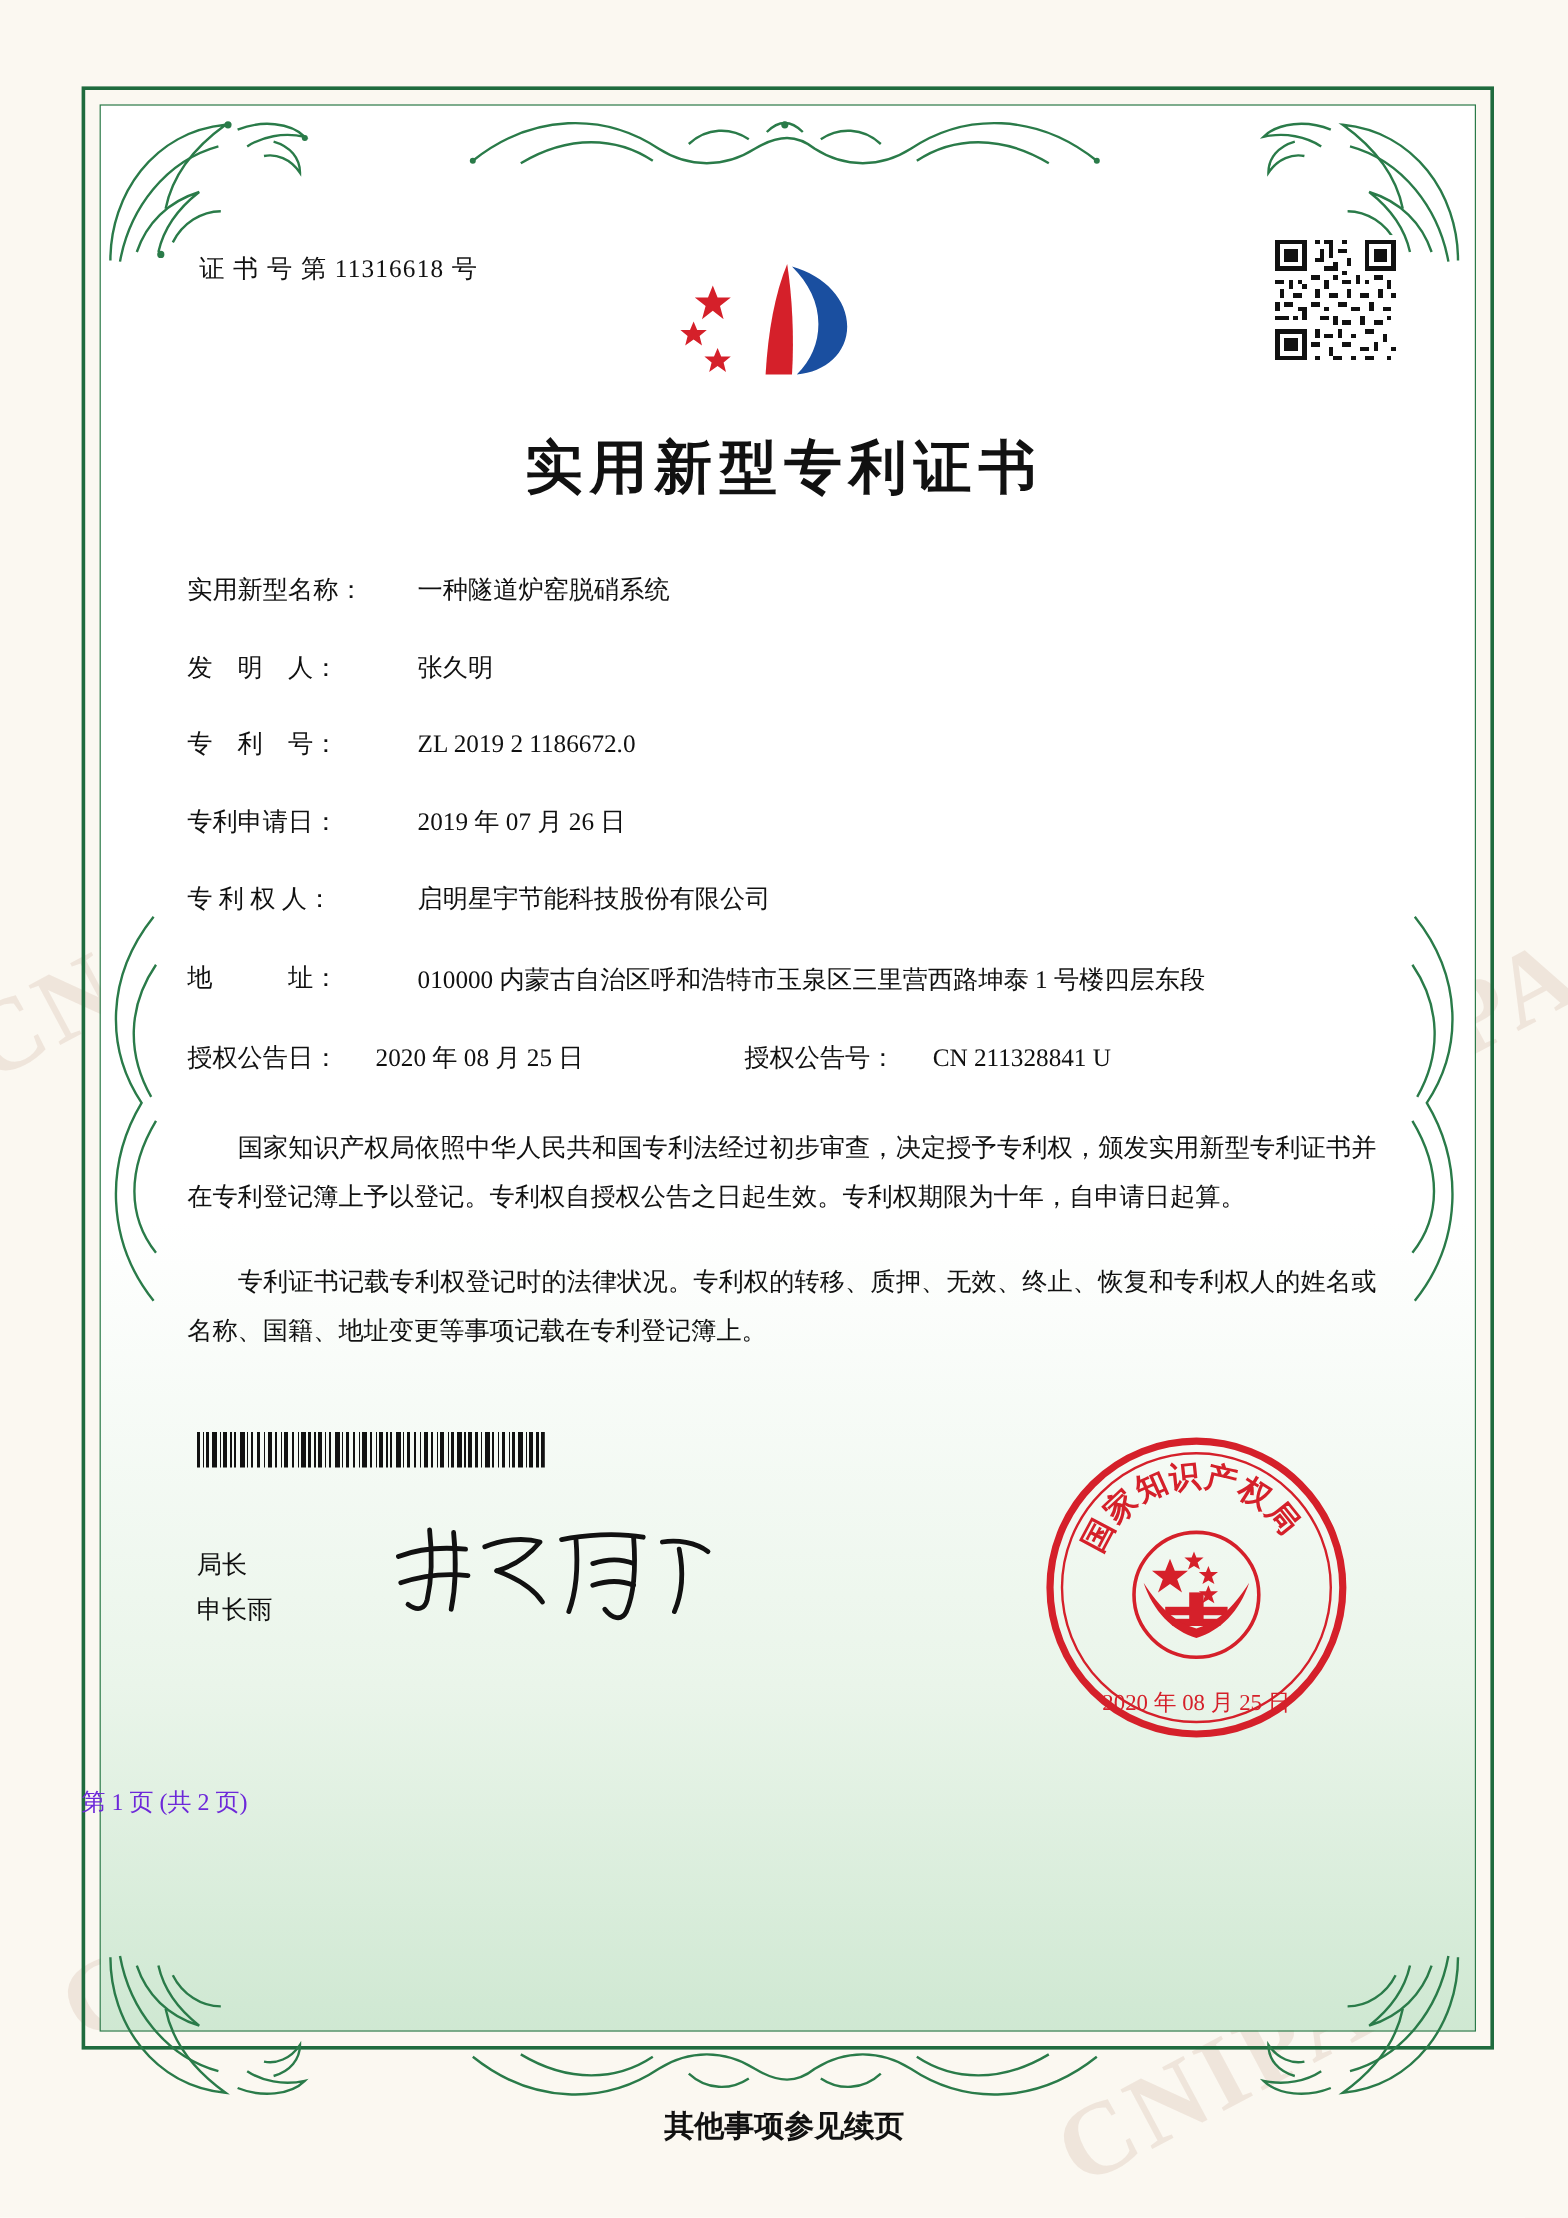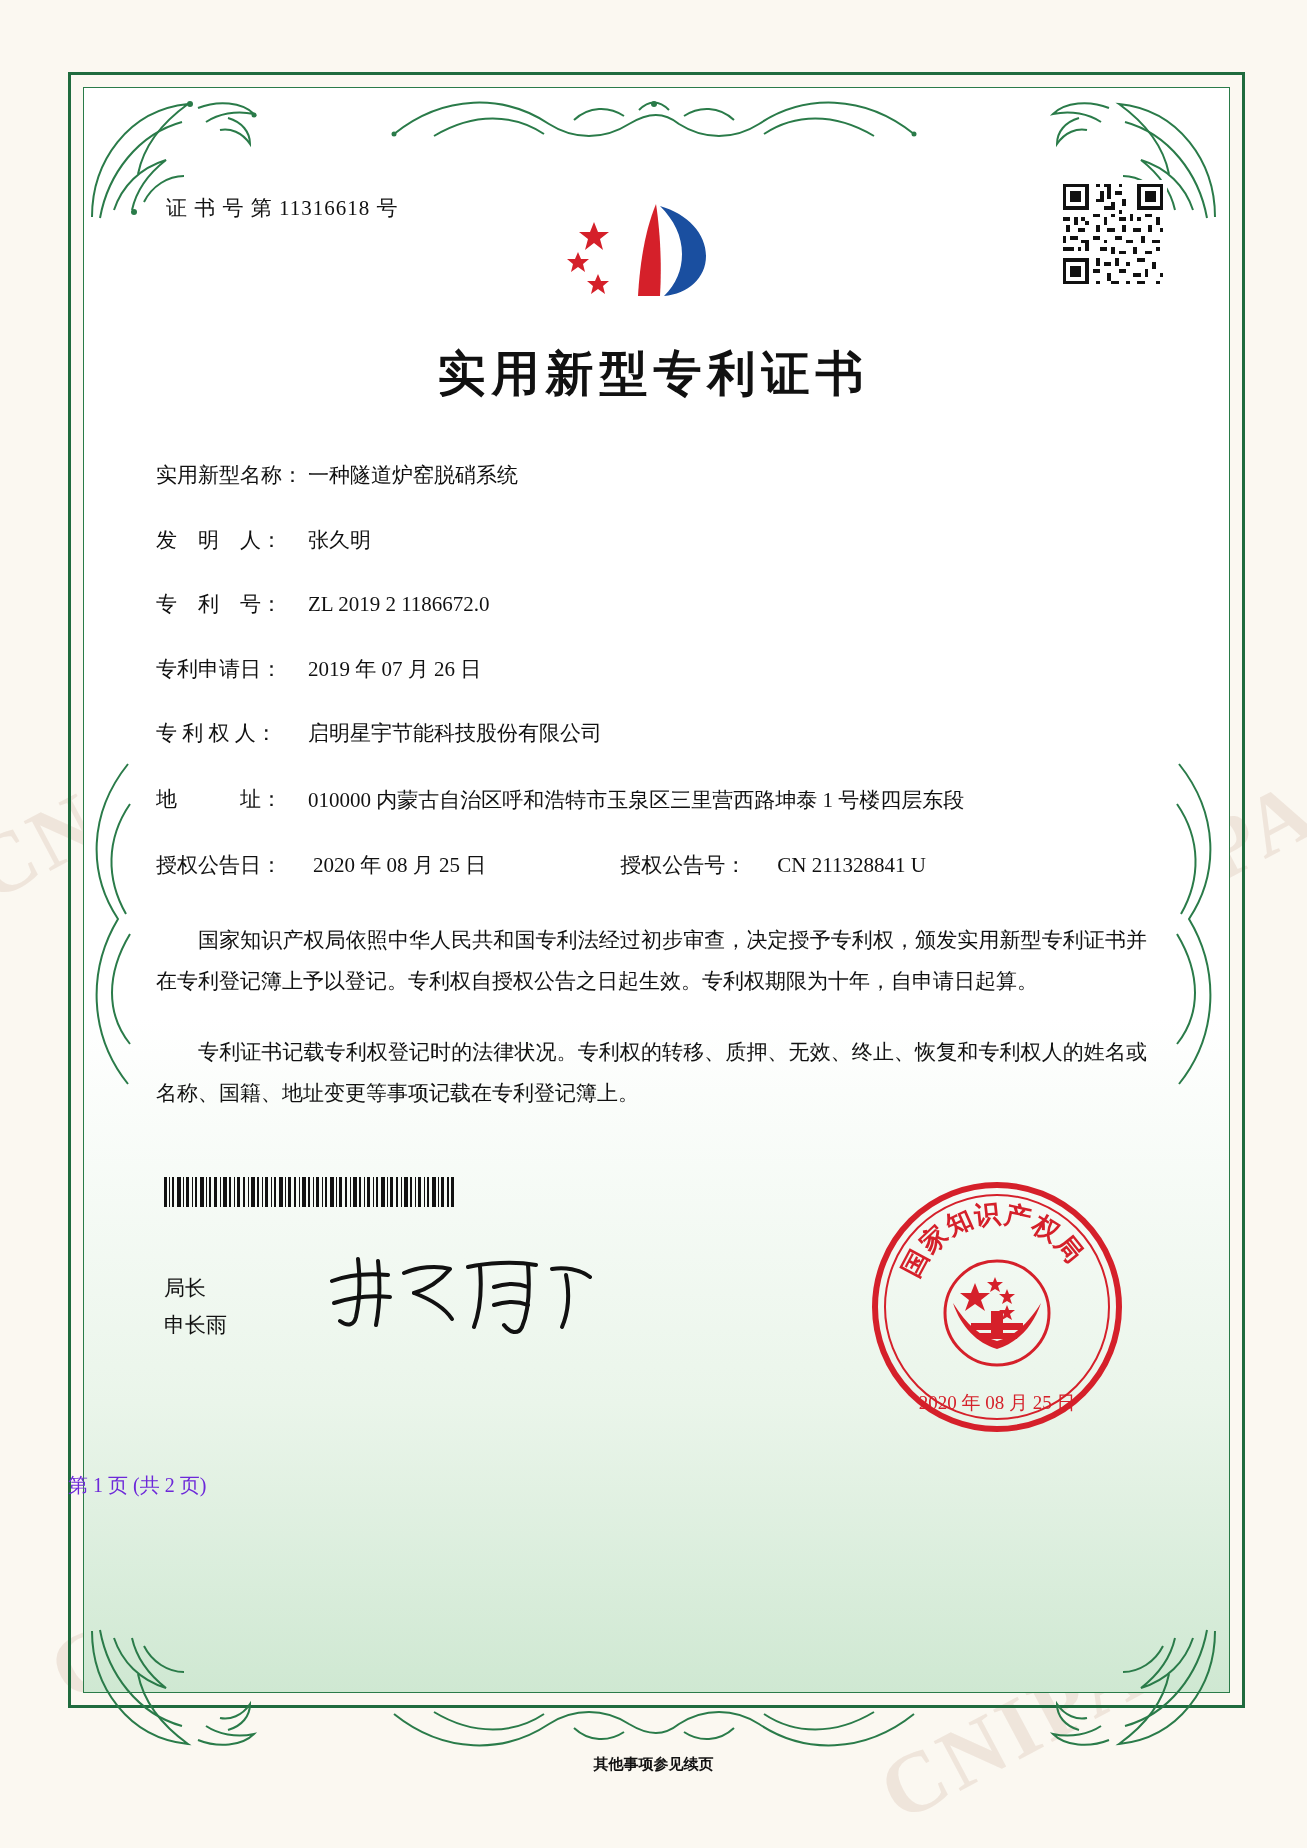--- a/index.html
+++ b/index.html
@@ -68,21 +68,21 @@
   
   .flourish {
     position: absolute;
     z-index: 3;
     pointer-events: none;
   }
 
   
   .content {
     position: absolute;
-    left: 68px; top: 72px;
+    left: 68px; top: 88px;
     width: 1171px; height: 1630px;
     z-index: 5;
   }
 
   .cert-no {
     position: absolute;
     left: 98px; top: 122px;
     font-size: 21px;
     color: #111;
     letter-spacing: 1px;
@@ -127,20 +127,21 @@
     display: flex;
     align-items: center;
   }
   .field-label {
     width: 152px;
     flex: 0 0 152px;
     white-space: pre;
   }
   .field-value {
     flex: 1;
+    margin-left: 40px;
   }
   .field-value-wrap {
     line-height: 1.62;
   }
   .row-inline {
     display: flex;
     align-items: flex-start;
     margin-bottom: 26px;
     gap: 31px;
   }
@@ -193,21 +194,21 @@
     text-align: left;
     font-size: 20px;
     color: #6d28d9;
   }
 
   .footer-note {
     position: absolute;
     left: 0; right: 0;
     top: 1755px;
     text-align: center;
-    font-size: 15px;
+    font-size: 25px;
     font-weight: bold;
     color: #111;
     z-index: 6;
   }
 </style>
 </head>
 <body>
 
 <div class="page">
 

